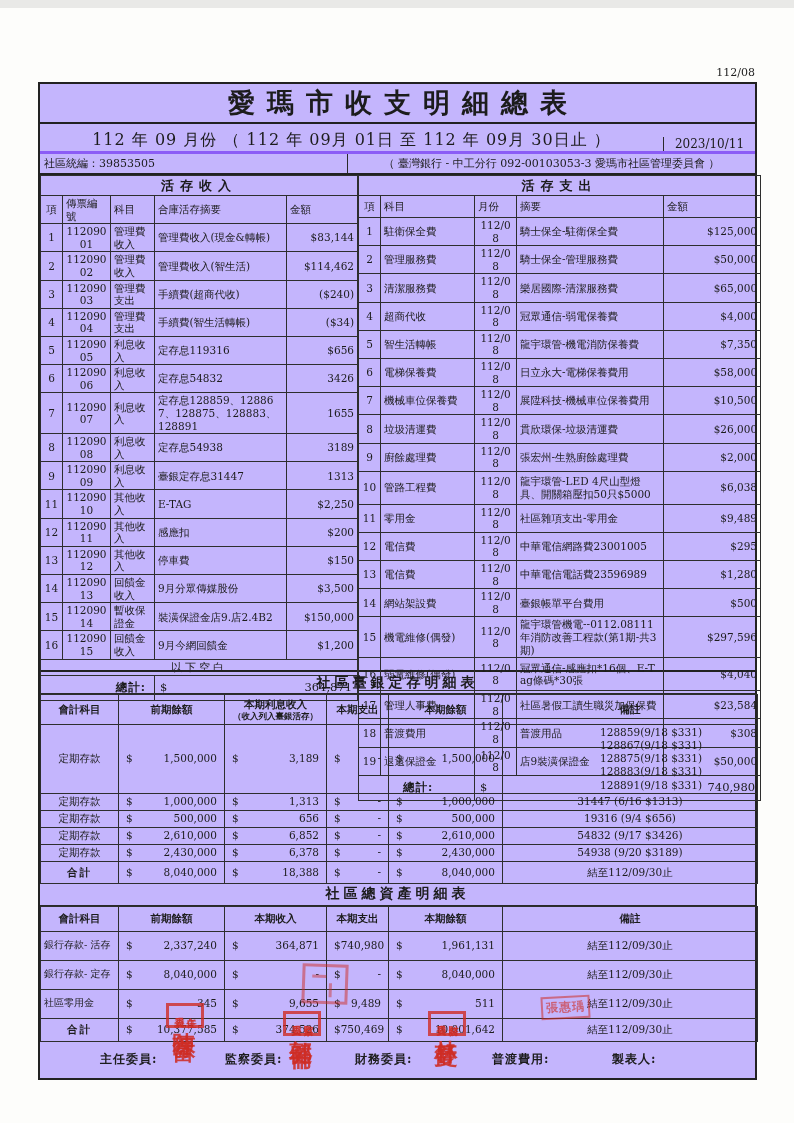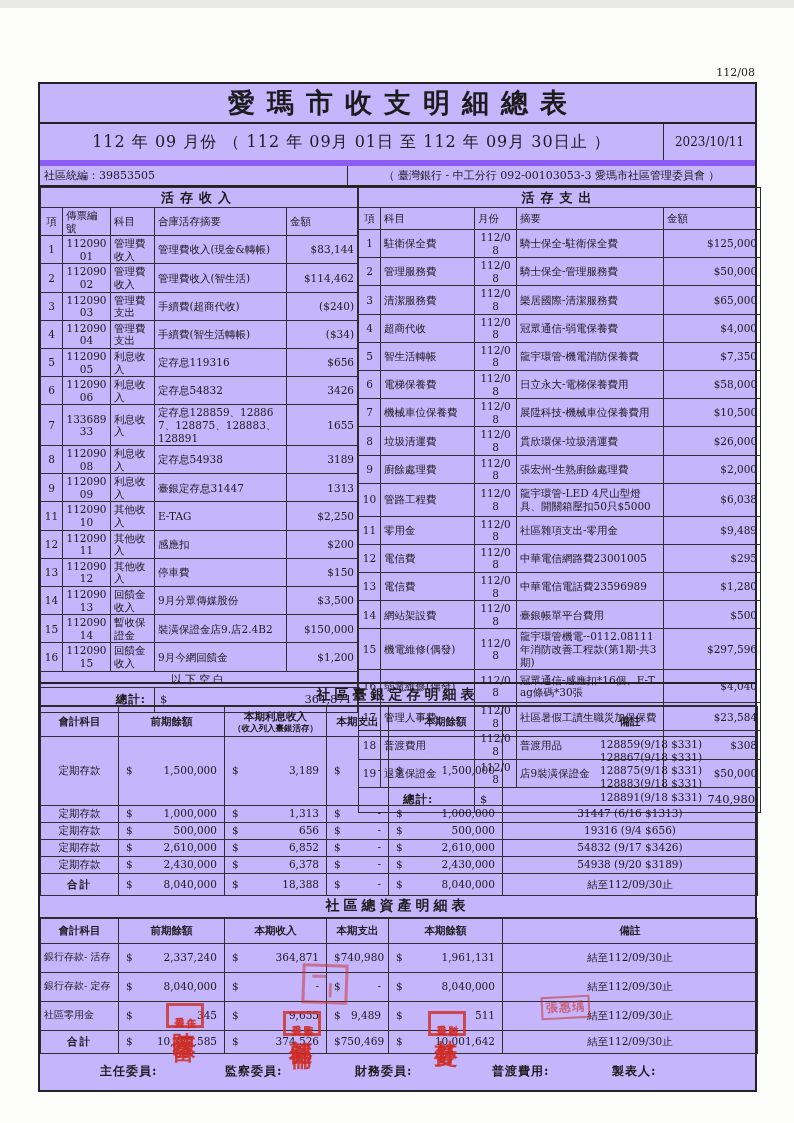--- a/index.html
+++ b/index.html
@@ -10,21 +10,21 @@
     font-family:"DejaVu Serif","Liberation Serif",serif; color:#1c1c1c;
   }
   .sheet { position:absolute; left:38px; top:58px; width:719px; }
   .page-code { text-align:right; font-size:11px; padding:0 2px 3px 0; color:#222; }
   .frame { border:2px solid #222; background:#c4b5fd; }
 
   
   .title-row { height:40px; display:flex; align-items:center; justify-content:center;
     border-bottom:2px solid #222; }
   .doc-title { font-size:27px; font-weight:bold; letter-spacing:12px; padding-left:12px; }
-  .period-row { display:flex; height:42px; border-bottom:6px solid #8b5cf6; }
+  .period-row { display:flex; height:30px; border-bottom:3px solid #8b5cf6;align-items:flex-end; }
   .period-main { flex:1; display:flex; align-items:center; justify-content:center;
     font-size:16px; letter-spacing:1px; }
   .period-date { width:92px; border-left:1px solid #2a2a2a; display:flex; align-items:center;
     justify-content:center; font-size:12px; }
   .info-row { display:flex; height:21px; border-bottom:2px solid #222; font-size:11px; }
   .info-left { width:308px; border-right:1px solid #2a2a2a; display:flex; align-items:center;
     padding-left:4px; }
   .info-right { flex:1; display:flex; align-items:center; justify-content:center; }
 
   
@@ -192,21 +192,21 @@
               </tr>
               <tr>
                 <td>6</td>
                 <td>11209006</td>
                 <td>利息收入</td>
                 <td>定存息54832</td>
                 <td>3426</td>
               </tr>
               <tr>
                 <td>7</td>
-                <td>13368933</td>
+                <td>11209007</td>
                 <td>利息收入</td>
                 <td>定存息128859、128867、128875、128883、128891</td>
                 <td>1655</td>
               </tr>
               <tr>
                 <td>8</td>
                 <td>11209008</td>
                 <td>利息收入</td>
                 <td>定存息54938</td>
                 <td>3189</td>

